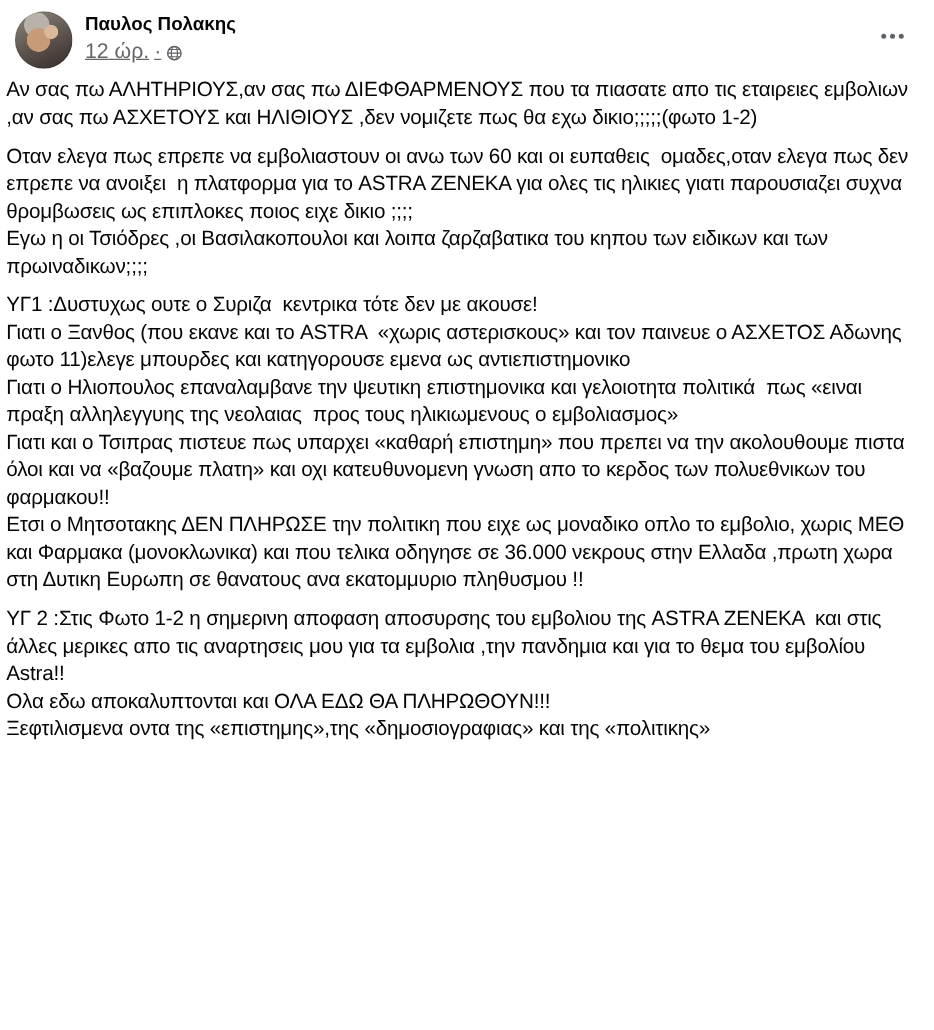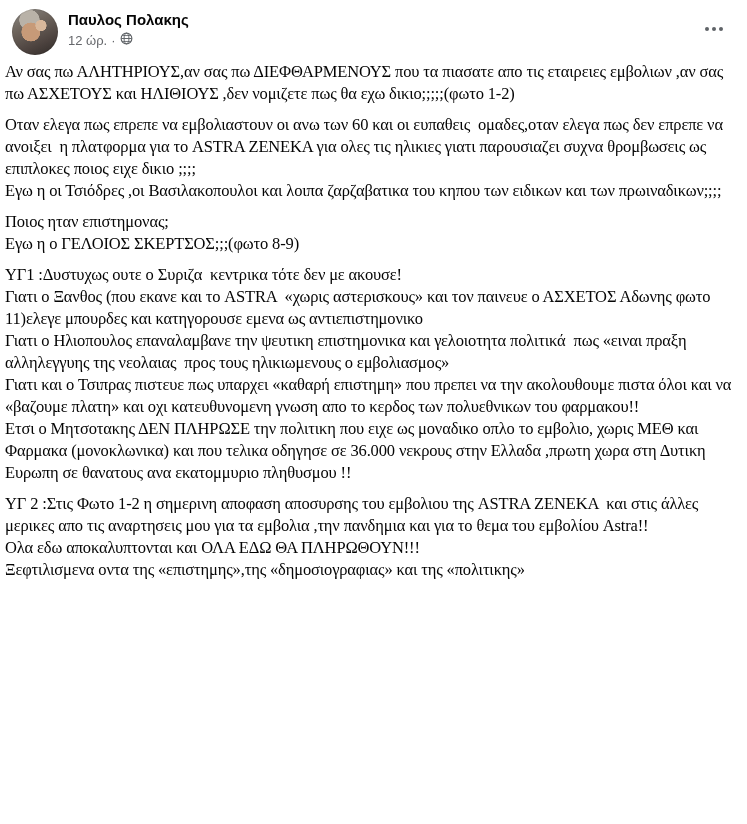--- a/index.html
+++ b/index.html
@@ -41,26 +41,27 @@
   }
   .author {
     font-size: 15px;
     font-weight: 700;
     color: #050505;
     line-height: 20px;
     cursor: pointer;
   }
   .meta {
     display: flex;
-    align-items: flex-start;
+    align-items: flex-end;
     gap: 4px;
     margin-top: 2px;
-    font-size: 13px;
+    font-size: 17px;
     color: #65676b;
     line-height: 17px;
+    text-decoration: underline;
   }
   .meta .timestamp { cursor: pointer; }
   .meta .sep { color: #65676b; }
   .globe { display: inline-flex; align-items: center; }
   .globe svg { display: block; }
   .more-btn {
     position: absolute;
     top: 21px;
     right: 20px;
     display: flex;
@@ -75,21 +76,20 @@
     border-radius: 50%;
     background: #5f6367;
   }
   
   .post-body {
     padding: 2px 9px 0 5px;
     font-size: 16.5px;
     line-height: 22px;
     letter-spacing: -0.15px;
     color: #050505;
-    font-family: Liberation Serif, serif;
   }
   .post-body p {
     margin: 0 0 9px 0;
     white-space: pre-wrap;
   }
 </style>
 </head>
 <body>
 
 <div class="page">
@@ -118,22 +118,20 @@
       <span class="d"></span>
       <span class="d"></span>
       <span class="d"></span>
     </div>
   </div>
 
   <div class="post-body">
     <p>Αν σας πω ΑΛΗΤΗΡΙΟΥΣ,αν σας πω ΔΙΕΦΘΑΡΜΕΝΟΥΣ που τα πιασατε απο τις εταιρειες εμβολιων ,αν σας πω ΑΣΧΕΤΟΥΣ και ΗΛΙΘΙΟΥΣ ,δεν νομιζετε πως θα εχω δικιο;;;;;(φωτο 1-2)</p>
     <p>Οταν ελεγα πως επρεπε να εμβολιαστουν οι ανω των 60 και οι ευπαθεις  ομαδες,οταν ελεγα πως δεν επρεπε να ανοιξει  η πλατφορμα για το ASTRA ZENEKA για ολες τις ηλικιες γιατι παρουσιαζει συχνα θρομβωσεις ως επιπλοκες ποιος ειχε δικιο ;;;;
 Εγω η οι Τσιόδρες ,οι Βασιλακοπουλοι και λοιπα ζαρζαβατικα του κηπου των ειδικων και των πρωιναδικων;;;;</p>
-    <p>Ποιος ηταν επιστημονας;
-Εγω η ο ΓΕΛΟΙΟΣ ΣΚΕΡΤΣΟΣ;;;(φωτο 8-9)</p>
     <p>ΥΓ1 :Δυστυχως ουτε ο Συριζα  κεντρικα τότε δεν με ακουσε!
 Γιατι ο Ξανθος (που εκανε και το ASTRA  «χωρις αστερισκους» και τον παινευε ο ΑΣΧΕΤΟΣ Αδωνης φωτο 11)ελεγε μπουρδες και κατηγορουσε εμενα ως αντιεπιστημονικο
 Γιατι ο Ηλιοπουλος επαναλαμβανε την ψευτικη επιστημονικα και γελοιοτητα πολιτικά  πως «ειναι πραξη αλληλεγγυης της νεολαιας  προς τους ηλικιωμενους ο εμβολιασμος»
 Γιατι και ο Τσιπρας πιστευε πως υπαρχει «καθαρή επιστημη» που πρεπει να την ακολουθουμε πιστα όλοι και να «βαζουμε πλατη» και οχι κατευθυνομενη γνωση απο το κερδος των πολυεθνικων του φαρμακου!!
 Ετσι ο Μητσοτακης ΔΕΝ ΠΛΗΡΩΣΕ την πολιτικη που ειχε ως μοναδικο οπλο το εμβολιο, χωρις ΜΕΘ και Φαρμακα (μονοκλωνικα) και που τελικα οδηγησε σε 36.000 νεκρους στην Ελλαδα ,πρωτη χωρα στη Δυτικη Ευρωπη σε θανατους ανα εκατομμυριο πληθυσμου !!</p>
     <p>ΥΓ 2 :Στις Φωτο 1-2 η σημερινη αποφαση αποσυρσης του εμβολιου της ASTRA ZENEKA  και στις άλλες μερικες απο τις αναρτησεις μου για τα εμβολια ,την πανδημια και για το θεμα του εμβολίου Astra!!
 Ολα εδω αποκαλυπτονται και ΟΛΑ ΕΔΩ ΘΑ ΠΛΗΡΩΘΟΥΝ!!!
 Ξεφτιλισμενα οντα της «επιστημης»,της «δημοσιογραφιας» και της «πολιτικης»</p>
   </div>
 

